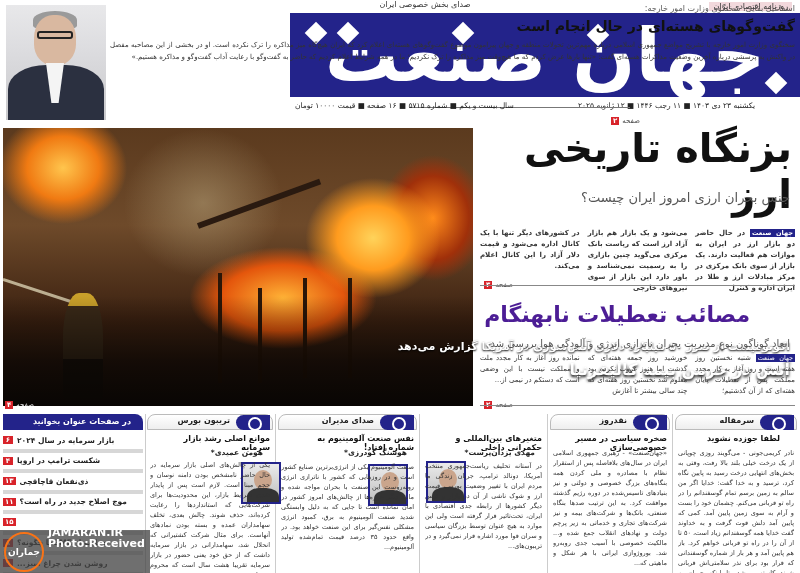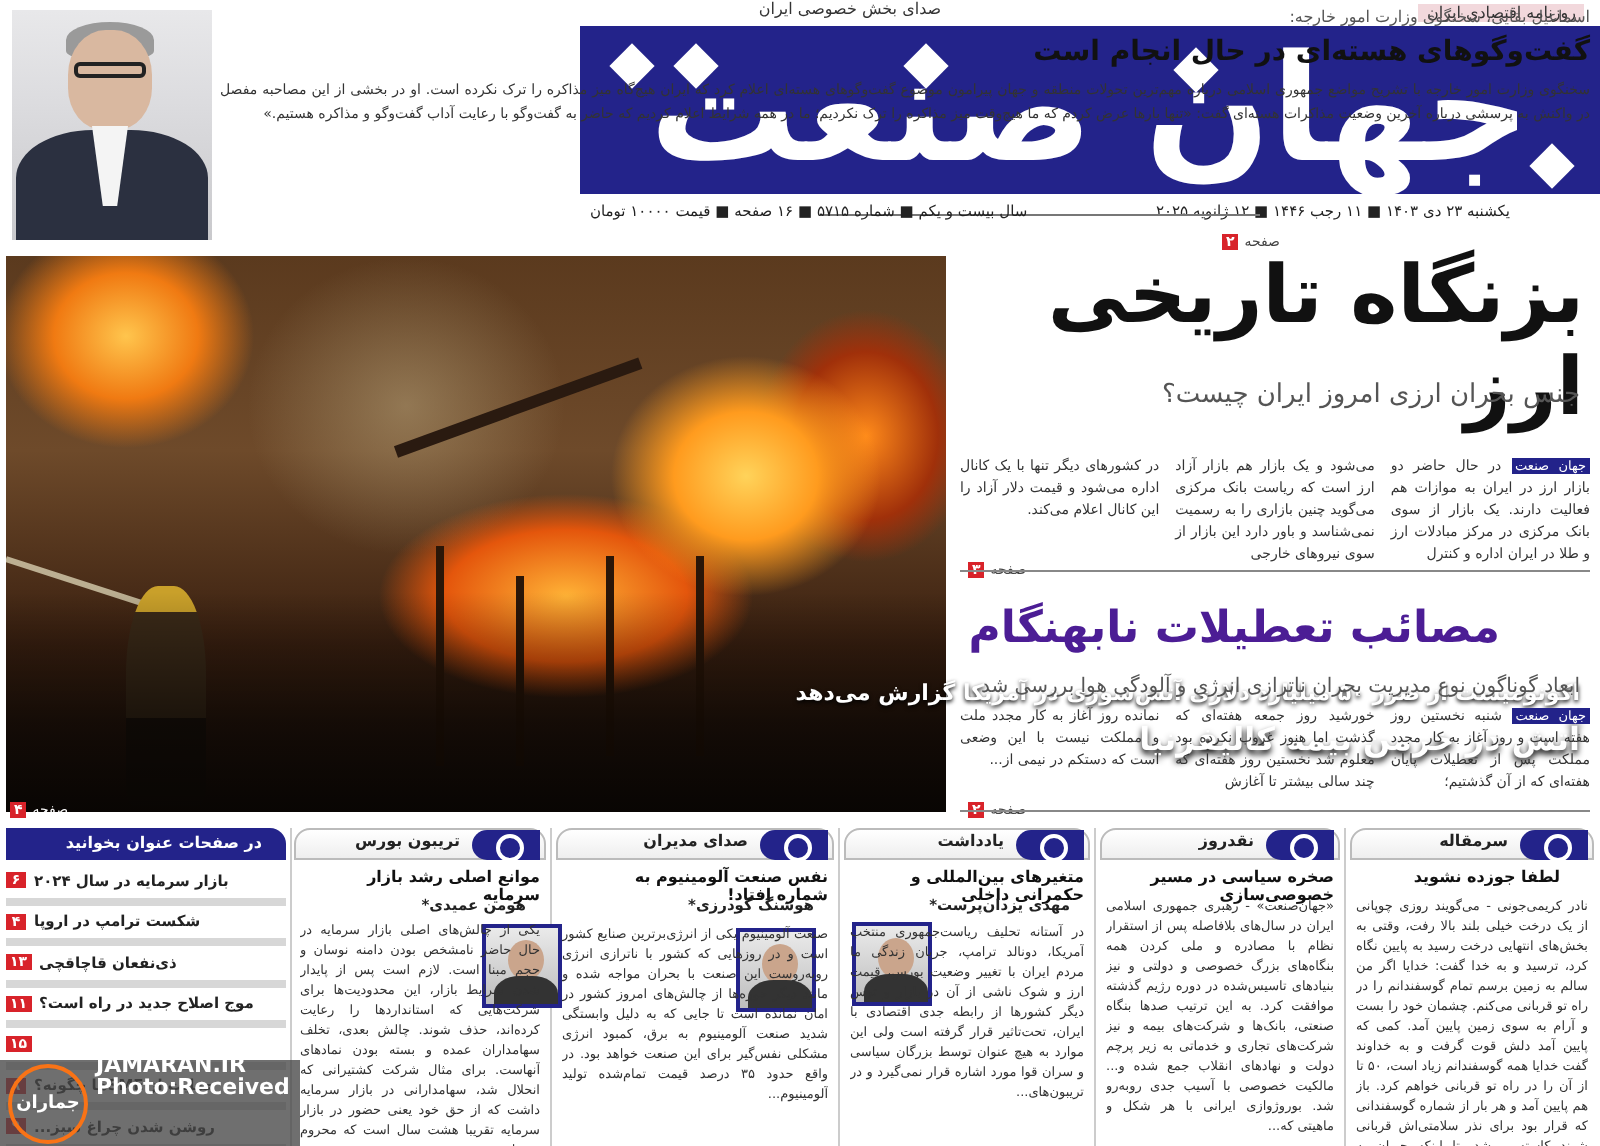--- a/index.html
+++ b/index.html
@@ -46,21 +46,21 @@
   .fire .overlay { position:absolute; left: 0; right: 0; bottom: 0; height: 110px; background: linear-gradient(180deg, rgba(0,0,0,0) 0%, rgba(0,0,0,0.55) 60%, rgba(0,0,0,0.7) 100%); }
   .fire-kicker { right: 10px; top: 212px; font-size: 11px; font-weight: bold; color: #fff; text-shadow: 0 1px 2px #000; }
   .fire-head { right: 10px; top: 232px; font-size: 16px; font-weight: bold; color: #fff; text-shadow: 0 2px 3px #000; }
   .fire-badge { left: 5px; top: 263px; }
   .fire-badge .pg-badge { color: #fff; }
 
   
   .main-head { right: 8px; top: 125px; width: 315px; text-align: right; font-size: 40px; font-weight: bold; color: #111; direction: rtl; letter-spacing: -1px; }
   .main-sub { right: 10px; top: 190px; font-size: 13px; color: #555; direction: rtl; }
   .main-cols { left: 480px; right: 5px; top: 228px; height: 40px; display: flex; flex-direction: row-reverse; gap: 8px; }
-  .main-cols .col { flex: 1; font-size: 7px; line-height: 11px; color: #333; direction: rtl; text-align: justify; }
+  .main-cols .col { flex: 1; font-size: 7px; line-height: 11px; color: #333; direction: rtl; text-align: justify; font-weight: bold; }
   .hl-tag { background: #23238a; color: #fff; padding: 0 2px; font-size: 6.5px; }
   .main-badge { left: 484px; top: 272px; }
   .rule-h { border-top: 1px solid #888; }
   .rule1 { left: 480px; right: 5px; top: 285px; }
 
   .sec-head { right: 50px; top: 302px; font-size: 22px; font-weight: bold; color: #4c1d95; direction: rtl; }
   .sec-sub { right: 10px; top: 338px; font-size: 10px; color: #555; direction: rtl; }
   .sec-cols { left: 480px; right: 5px; top: 353px; height: 36px; display: flex; flex-direction: row-reverse; gap: 8px; }
   .sec-cols .col { flex: 1; font-size: 7px; line-height: 11px; color: #333; direction: rtl; text-align: justify; }
   .sec-badge { left: 484px; top: 392px; }
@@ -220,24 +220,20 @@
   <div class="col-tab">
     <span class="logo"></span>
     <span class="lbl">نقدروز</span>
   </div>
   <div class="col-title">صخره سیاسی در مسیر خصوصی‌سازی</div>
   <div class="col-body" style="top:34px;height:125px">«جهان‌صنعت» - رهبری جمهوری اسلامی ایران در سال‌های بلافاصله پس از استقرار نظام با مصادره و ملی کردن همه بنگاه‌های بزرگ خصوصی و دولتی و نیز بنیادهای تاسیس‌شده در دوره رژیم گذشته موافقت کرد. به این ترتیب صدها بنگاه صنعتی، بانک‌ها و شرکت‌های بیمه و نیز شرکت‌های تجاری و خدماتی به زیر پرچم دولت و نهادهای انقلاب جمع شده و... مالکیت خصوصی با آسیب جدی روبه‌رو شد. بوروژوازی ایرانی با هر شکل و ماهیتی که...</div>
 </div>
 <div class="vsep" style="left:547px"></div>
 
 <div class="abs col-box" style="left:422px;width:123px">
-  <div class="col-tab">
-    <span class="logo"></span>
-    <span class="lbl">یادداشت</span>
-  </div>
   <div class="col-title">متغیرهای بین‌المللی و حکمرانی داخلی</div>
   <div class="col-author">مهدی یزدان‌پرست*</div>
   <div class="col-thumb" style="left:4px;top:47px">
       <div class="f"></div>
       <div class="b"></div>
     </div>
   <div class="col-body" style="top:47px;height:112px;padding-left:0">در آستانه تحلیف ریاست‌جمهوری منتخب آمریکا، دونالد ترامپ، جریان زندگی ما مردم ایران با تغییر وضعیت بورس، قیمت ارز و شوک ناشی از آن در بازار و ترس دیگر کشورها از رابطه جدی اقتصادی با ایران، تحت‌تاثیر قرار گرفته است ولی این موارد به هیچ عنوان توسط بزرگان سیاسی و سران قوا مورد اشاره قرار نمی‌گیرد و در تریبون‌های...</div>
 </div>
 <div class="vsep" style="left:419px"></div>
 

